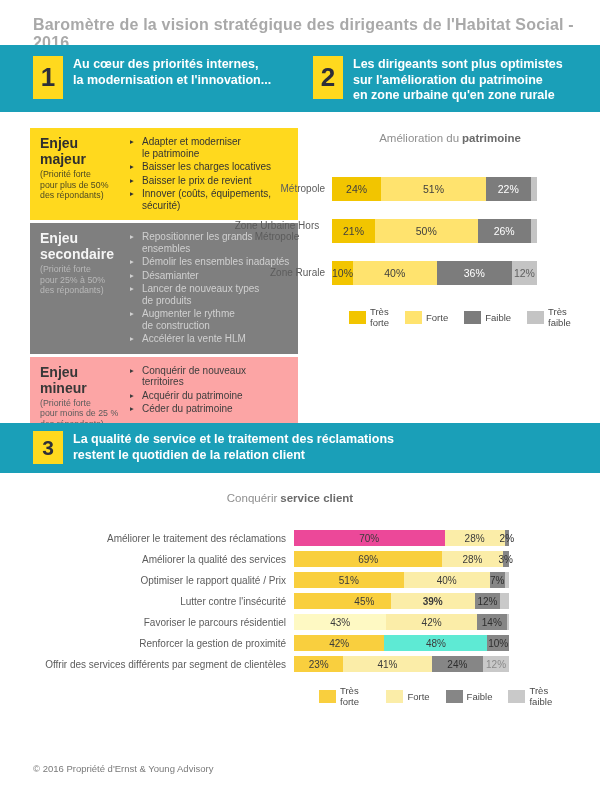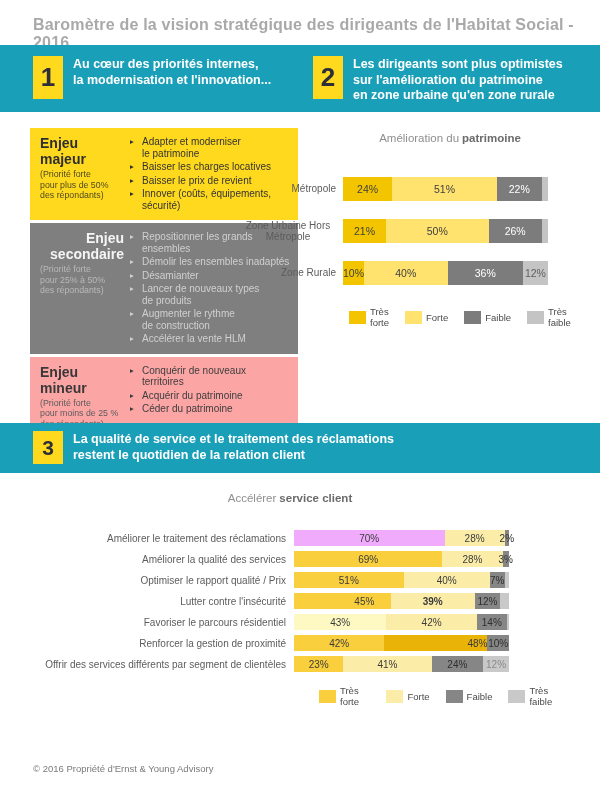--- a/index.html
+++ b/index.html
@@ -28,36 +28,36 @@
   .pb-sub{font-size:8.8px;line-height:10.5px;margin-top:2px;white-space:pre-line;}
   .pb-items{margin:1px 0 0 0;padding:0;list-style:none;}
   .pb-item{display:flex;gap:4px;margin-bottom:2px;font-size:10px;line-height:11.5px;}
   .pb-marker{font-size:7.5px;line-height:11.5px;flex:0 0 8px;}
   .pb-text{white-space:pre-line;}
   .pb-major{background:#FFD91E;}
   .pb-major .pb-title{color:#2F2F2F;}
   .pb-major .pb-sub{color:#4E4A22;}
   .pb-major .pb-item{color:#333333;}
   .pb-secondary{background:#7F7F7F;}
-  .pb-secondary .pb-title{color:#F5F5F5;text-align:right;}
+  .pb-secondary .pb-title{color:#F5F5F5;}
   .pb-secondary .pb-sub{color:#B8B8B8;}
   .pb-secondary .pb-item{color:#D0D0D0;}
   .pb-minor{background:#fca5a5;}
   .pb-minor .pb-title{color:#383838;}
   .pb-minor .pb-sub{color:#5C5C5C;}
   .pb-minor .pb-item{color:#3D3D3D;}
 
   
   .c1-title{position:absolute;left:310px;top:132px;width:280px;text-align:center;font-size:11.5px;}
   .c2-title{position:absolute;left:10px;top:492px;width:560px;text-align:center;font-size:11.5px;}
   .t-plain{color:#8F8F8F;margin-right:3px;}
   .t-bold{color:#6B6B6B;font-weight:bold;}
 
   
-  .c1rows{position:absolute;left:240px;top:177px;width:308px;}
+  .c1rows{position:absolute;left:229px;top:177px;width:308px;}
   .c1row{display:flex;align-items:center;height:24px;margin-bottom:18px;}
   .c1label{width:96px;margin-right:7px;font-size:10px;line-height:11.5px;color:#5C5C5C;
         text-align:right;white-space:pre-line;}
   .c1label.two{text-align:center;}
   .c1bar{display:flex;width:205px;height:24px;}
   .c1bar .seg{display:flex;align-items:center;justify-content:center;height:100%;}
   .c1bar .seg span{font-size:10.5px;white-space:nowrap;}
 
   
   .c2rows{position:absolute;left:18px;top:530px;width:499px;}
@@ -270,27 +270,27 @@
     <div class="band-item" style="left:33px;top:8px;">
       <div class="numsq">3</div>
       <div class="heading">
         <div>La qualité de service et le traitement des réclamations</div>
         <div>restent le quotidien de la relation client</div>
       </div>
     </div>
   </div>
 
   <div class="c2-title">
-    <span class="t-plain">Accélérer</span><span class="t-bold">service client</span>
+    <span class="t-plain">Conquérir</span><span class="t-bold">service client</span>
   </div>
   <div class="c2rows" id="c2rows">
       <div class="c2row">
         <div class="c2label">Améliorer le traitement des réclamations</div>
         <div class="c2bar">
-          <div class="seg" style="width: 70%; background: #f0abfc;">
+          <div class="seg" style="width: 70%; background: #ec4899;">
             <span style="color: rgb(59, 59, 59);">70%</span>
           </div>
           <div class="seg" style="width: 28%; background: rgb(251, 237, 168);">
             <span style="color: rgb(59, 59, 59);">28%</span>
           </div>
           <div class="seg" style="width: 2%; background: rgb(134, 134, 134);">
             <span style="color: rgb(46, 46, 46);">2%</span>
           </div>
         </div>
       </div>
@@ -352,21 +352,21 @@
           </div>
           <div class="seg" style="width: 1%; background: rgb(201, 201, 201);"></div>
         </div>
       </div>
       <div class="c2row">
         <div class="c2label">Renforcer la gestion de proximité</div>
         <div class="c2bar">
           <div class="seg" style="width: 42%; background: rgb(249, 207, 62);">
             <span style="color: rgb(59, 59, 59);">42%</span>
           </div>
-          <div class="seg" style="width: 48%; background: #eab308; justify-content: flex-end;">
+          <div class="seg" style="width: 48%; background: #5eead4;">
             <span style="color: rgb(59, 59, 59);">48%</span>
           </div>
           <div class="seg" style="width: 10%; background: rgb(134, 134, 134);">
             <span style="color: rgb(46, 46, 46);">10%</span>
           </div>
         </div>
       </div>
       <div class="c2row">
         <div class="c2label">Offrir des services différents par segment de clientèles</div>
         <div class="c2bar">

